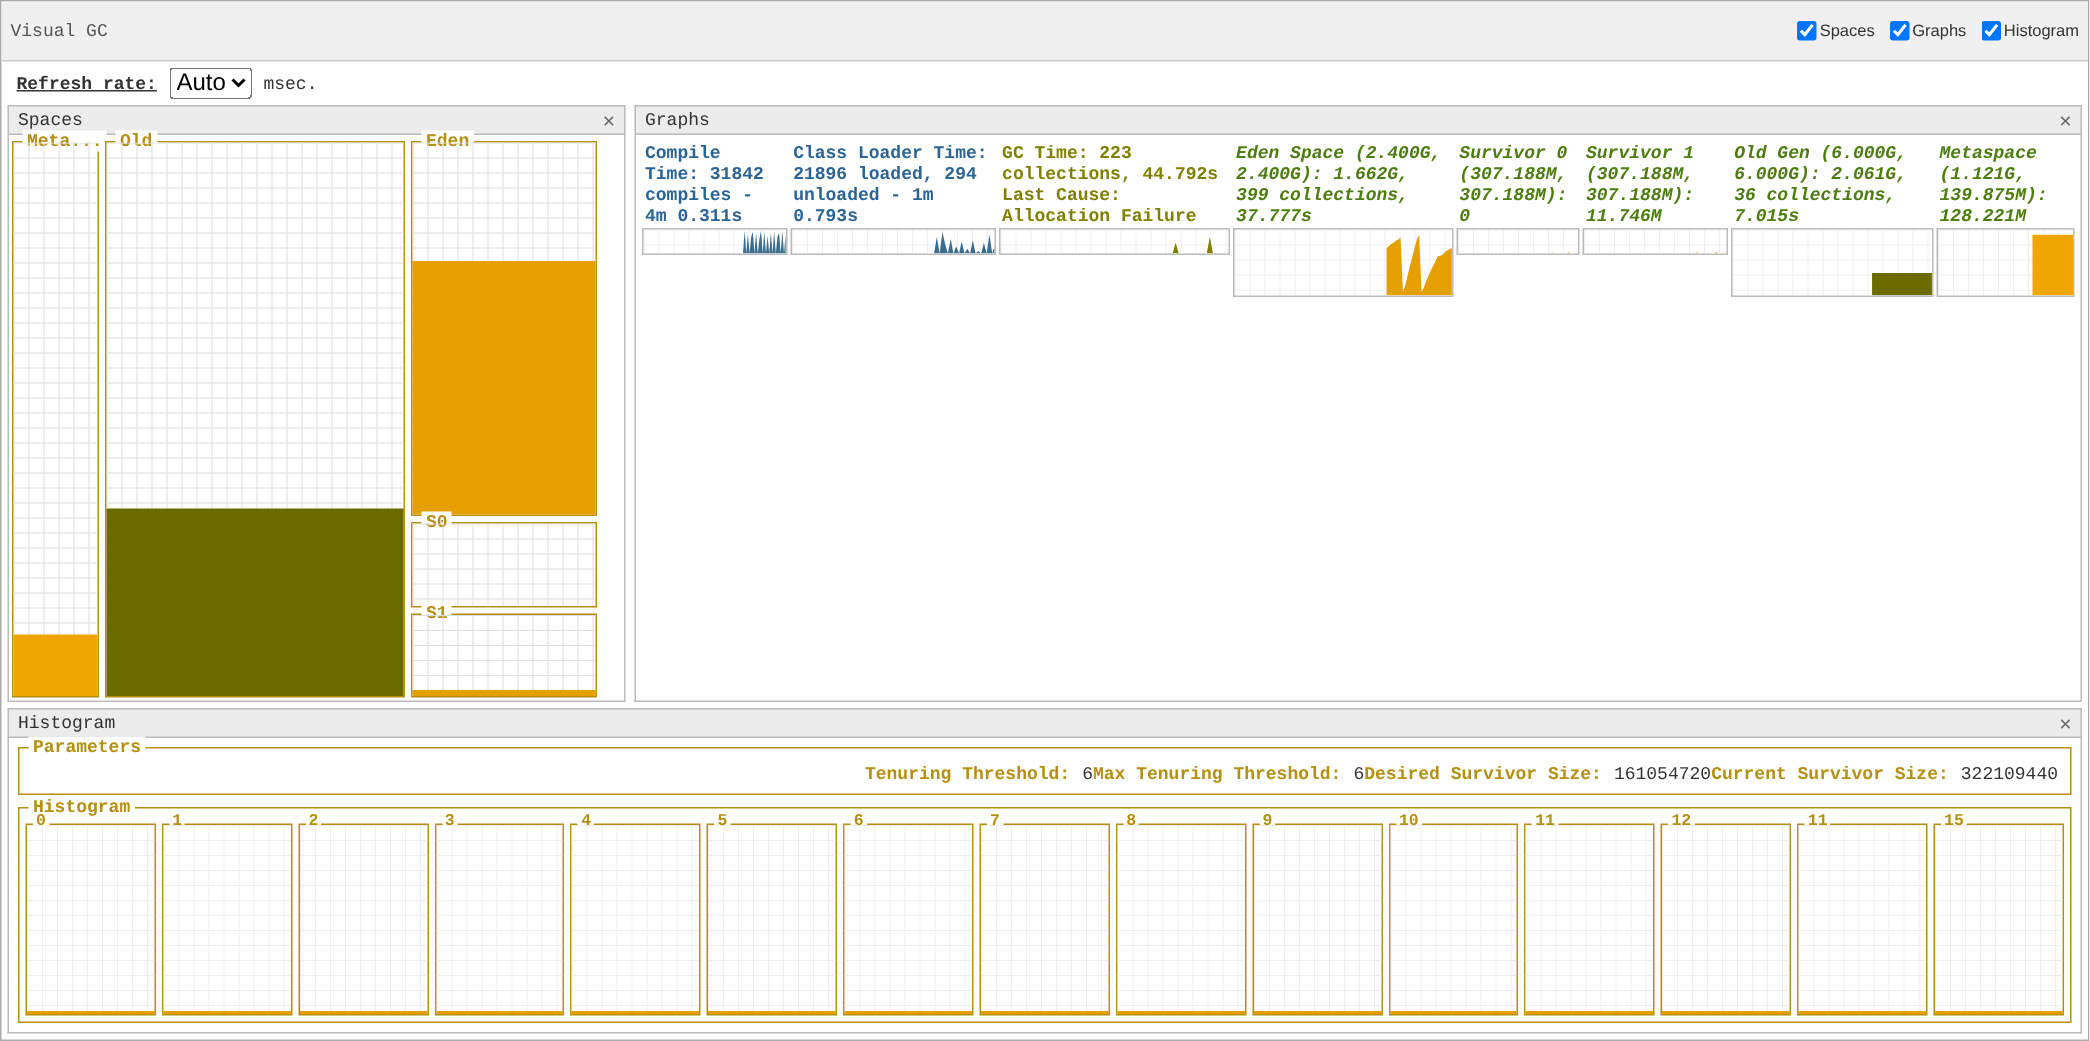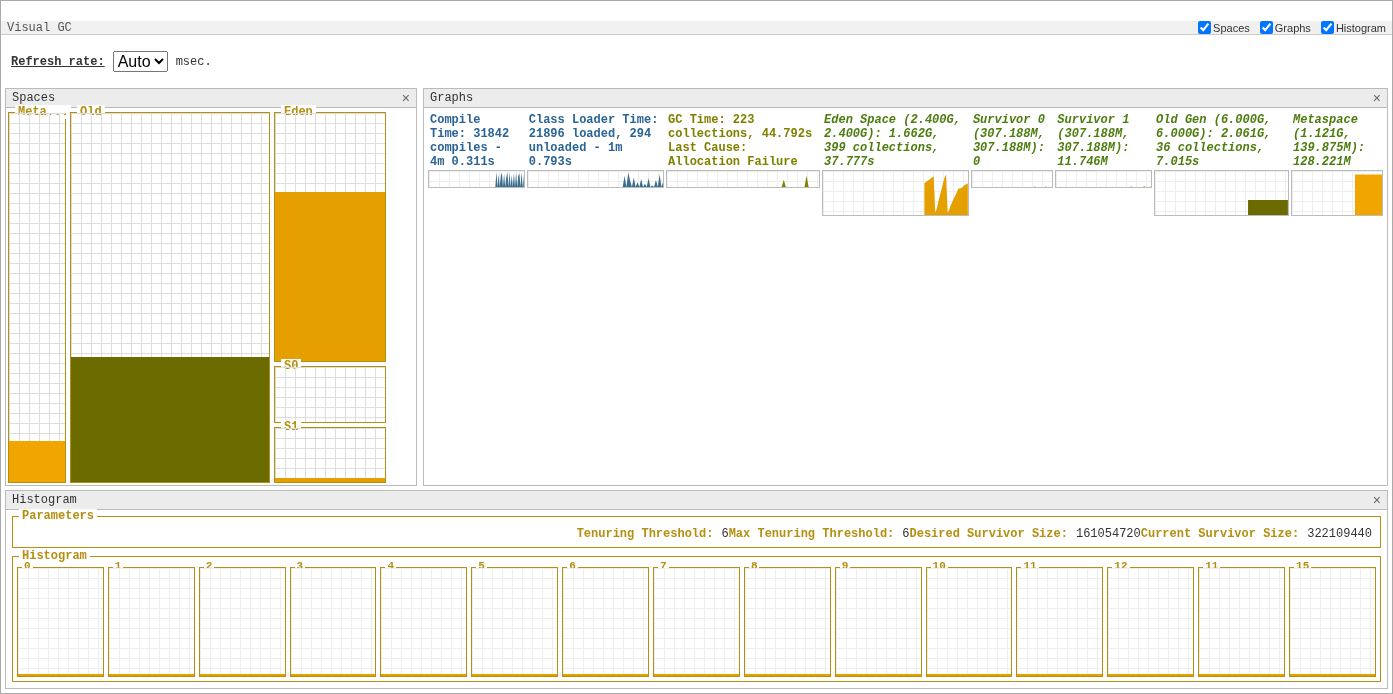--- a/index.html
+++ b/index.html
@@ -1,44 +1,44 @@
 <!DOCTYPE html>
 <html><head>
 <meta charset="utf-8">
 <style>
   * { box-sizing: border-box; margin: 0; padding: 0; }
   body { font-family: "Courier New", monospace; font-size: 12px; background: #fff; color: #333; }
   .window { width: 1393px; height: 694px; display: flex; flex-direction: column; border: 1px solid #aaa; }
-  .titlebar { background: #f0f0f0; height: 14px; display: flex; align-items: center; justify-content: space-between; padding: 0 6px; border-bottom: 1px solid #ccc; margin-top: 20px; }
+  .titlebar { background: #f0f0f0; height: 40px; display: flex; align-items: center; justify-content: space-between; padding: 0 6px; border-bottom: 1px solid #ccc; }
   .titlebar-left { color: #555; }
   .titlebar-right { display: flex; gap: 10px; align-items: center; font-family: Arial, sans-serif; font-size: 11px; }
   .chk { display: flex; align-items: center; gap: 2px; }
   .chk input { width: 13px; height: 13px; }
-  .refresh-row { display: flex; align-items: center; gap: 8px; padding: 16px 10px; font-size: 12px; }
+  .refresh-row { display: flex; align-items: center; gap: 8px; padding: 4px 10px; font-size: 12px; }
   .refresh-row .lbl { font-weight: bold; text-decoration: underline; }
   .refresh-row select { font-family: Arial, monospace; font-size: 16px; }
   .panels { flex: 1; display: flex; flex-direction: column; gap: 4px; padding: 0 4px 4px 4px; }
   .panel-header { background: #ececec; height: 20px; display: flex; align-items: center; justify-content: space-between; padding: 0 6px; border: 1px solid #bbb; }
   .panel-header-title { color: #333; }
   .close-x { cursor: pointer; font-family: Arial; font-size: 14px; color: #666; }
   .top-row { display: flex; gap: 6px; height: 398px; }
   .spaces-panel { width: 412px; display: flex; flex-direction: column; }
   .spaces-body { flex: 1; display: flex; gap: 4px; padding: 4px 2px 2px 2px; border: 1px solid #bbb; border-top: none; }
   .fieldset { border: 1px solid #b58f10; position: relative; }
   .fs-label { position: absolute; top: -8px; left: 6px; background: #fff; padding: 0 3px; color: #b58f10; font-weight: bold; font-size: 12px; }
   .grid-bg {
     background-image: linear-gradient(#ddd 1px, transparent 1px), linear-gradient(90deg, #ddd 1px, transparent 1px);
     background-size: 10px 10px;
     position: relative;
     height: 100%;
   }
   .fill-bottom { position: absolute; left: 0; right: 0; bottom: 0; }
   .meta-col { width: 58px; }
   .old-col { width: 200px; }
-  .eden-stack { width: 112px; display: flex; flex-direction: column; gap: 4px; }
+  .eden-stack { width: 124px; display: flex; flex-direction: column; gap: 4px; }
   .eden-box { flex: 3.2; }
   .s0-box, .s1-box { flex: 0.7; }
   .graphs-panel { flex: 1; display: flex; flex-direction: column; }
   .graphs-body { flex: 1; border: 1px solid #bbb; border-top: none; padding: 4px; display: flex; flex-direction: row; gap: 2px; overflow: hidden; }
   .graph-item { display: flex; flex-direction: column; }
   .graph-title { color: #2a6496; font-weight: bold; font-size: 12px; padding: 1px 2px; }
   .graph-title.olive { color: #808000; }
   .graph-title.orange { color: #4d7c0f; font-style: italic; }
   .mini-chart { border: 1px solid #bbb; position: relative; overflow: hidden;
     background-image: linear-gradient(#eee 1px, transparent 1px), linear-gradient(90deg, #eee 1px, transparent 1px);

